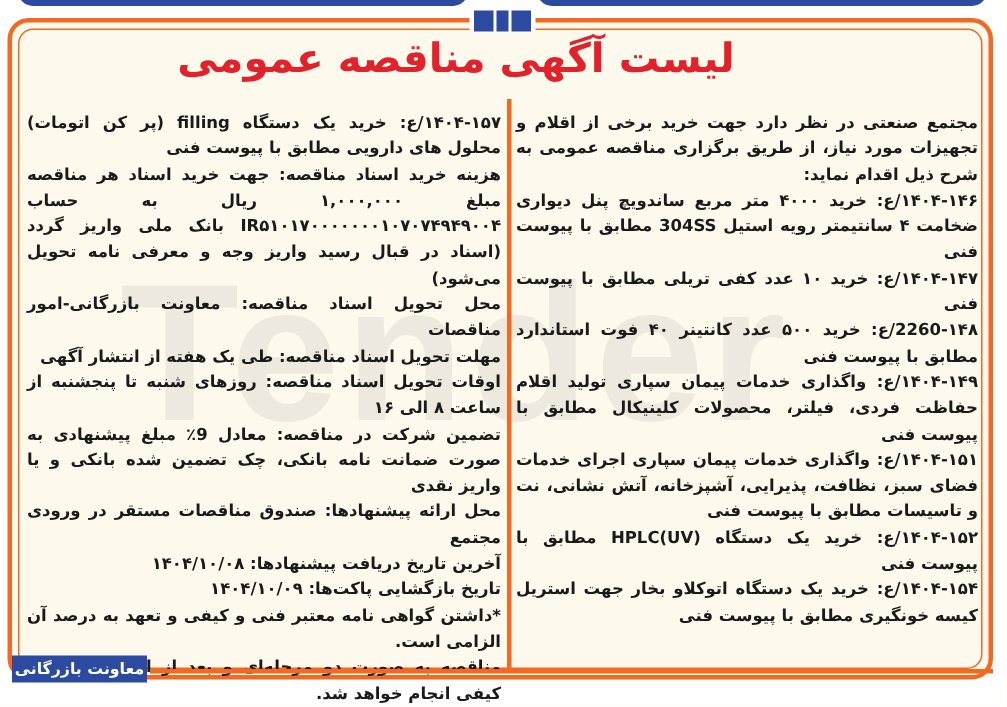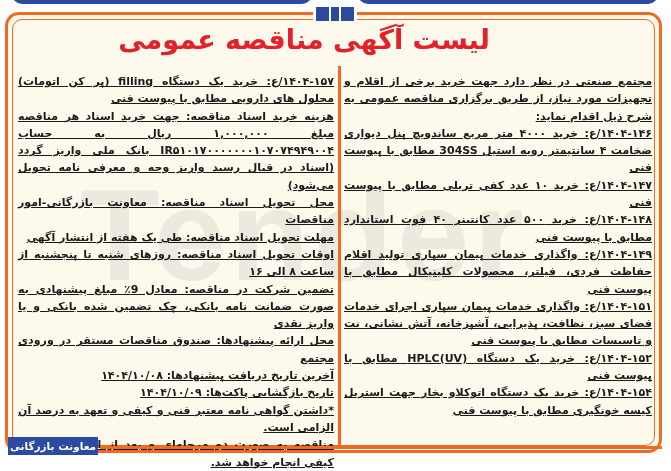--- a/index.html
+++ b/index.html
@@ -31,21 +31,21 @@
     color: #e3212a; font-size: 27px; font-weight: bold; direction: rtl;
     font-family: "DejaVu Sans", sans-serif; letter-spacing: -0.5px;
   }
   .col {
     position: absolute; direction: rtl; text-align: justify;
     font-size: 11px; line-height: 17.3px; color: #1a1a1a; font-weight: bold;
   }
   .col-right { top: 73px; left: 344px; width: 308px; }
   .col-left { top: 73px; left: 18px; width: 316px; }
   .divider { position: absolute; top: 66px; left: 338px; width: 3px; height: 380px; background: #f26a21; }
-  .col p { margin: 0; text-decoration: underline; }
+  .col p { margin: 0; }
   .footer-line { position: absolute; top: 446px; left: 100px; width: 562px; height: 3px; background: #f26a21; }
   .footer-label {
     position: absolute; top: 437px; left: 8px; width: 90px; height: 18px;
     background: #2b4aa0; color: #fff; font-size: 10.5px; font-weight: bold;
     direction: rtl; text-align: center; line-height: 18px;
   }
   .watermark {
     position: absolute; top: 160px; left: 80px; font-size: 130px; font-weight: bold;
     color: rgba(120,120,120,0.12); letter-spacing: 4px; pointer-events: none;
     font-family: "Liberation Sans", sans-serif;
@@ -68,21 +68,21 @@
 </div>
 
 <div class="watermark">Tender</div>
 
 <div class="title">لیست آگهی مناقصه عمومی</div>
 
 <div class="col col-right">
   <p>مجتمع صنعتی در نظر دارد جهت خرید برخی از اقلام و تجهیزات مورد نیاز، از طریق برگزاری مناقصه عمومی به شرح ذیل اقدام نماید:</p>
   <p><span>۱۴۰۴-۱۴۶/ع</span>: <span>خرید ۴۰۰۰ متر مربع ساندویچ پنل دیواری ضخامت ۴ سانتیمتر رویه استیل 304SS مطابق با پیوست فنی</span></p>
   <p><span>۱۴۰۴-۱۴۷/ع</span>: <span>خرید ۱۰ عدد کفی تریلی مطابق با پیوست فنی</span></p>
-  <p><span>۱۴۰۴-۱۴۸/ع</span>: <span>خرید ۵۰۰ عدد کانتینر ۴۰ فوت استاندارد مطابق با پیوست فنی</span></p>
+  <p><span>2260-۱۴۸/ع</span>: <span>خرید ۵۰۰ عدد کانتینر ۴۰ فوت استاندارد مطابق با پیوست فنی</span></p>
   <p><span>۱۴۰۴-۱۴۹/ع</span>: <span>واگذاری خدمات پیمان سپاری تولید اقلام حفاظت فردی، فیلتر، محصولات کلینیکال مطابق با پیوست فنی</span></p>
   <p><span>۱۴۰۴-۱۵۱/ع</span>: <span>واگذاری خدمات پیمان سپاری اجرای خدمات فضای سبز، نظافت، پذیرایی، آشپزخانه، آتش نشانی، نت و تاسیسات مطابق با پیوست فنی</span></p>
   <p><span>۱۴۰۴-۱۵۲/ع</span>: <span>خرید یک دستگاه HPLC(UV) مطابق با پیوست فنی</span></p>
   <p><span>۱۴۰۴-۱۵۴/ع</span>: <span>خرید یک دستگاه اتوکلاو بخار جهت استریل کیسه خونگیری مطابق با پیوست فنی</span></p>
 
 </div>
 
 <div class="divider"></div>
 
 <div class="col col-left">

